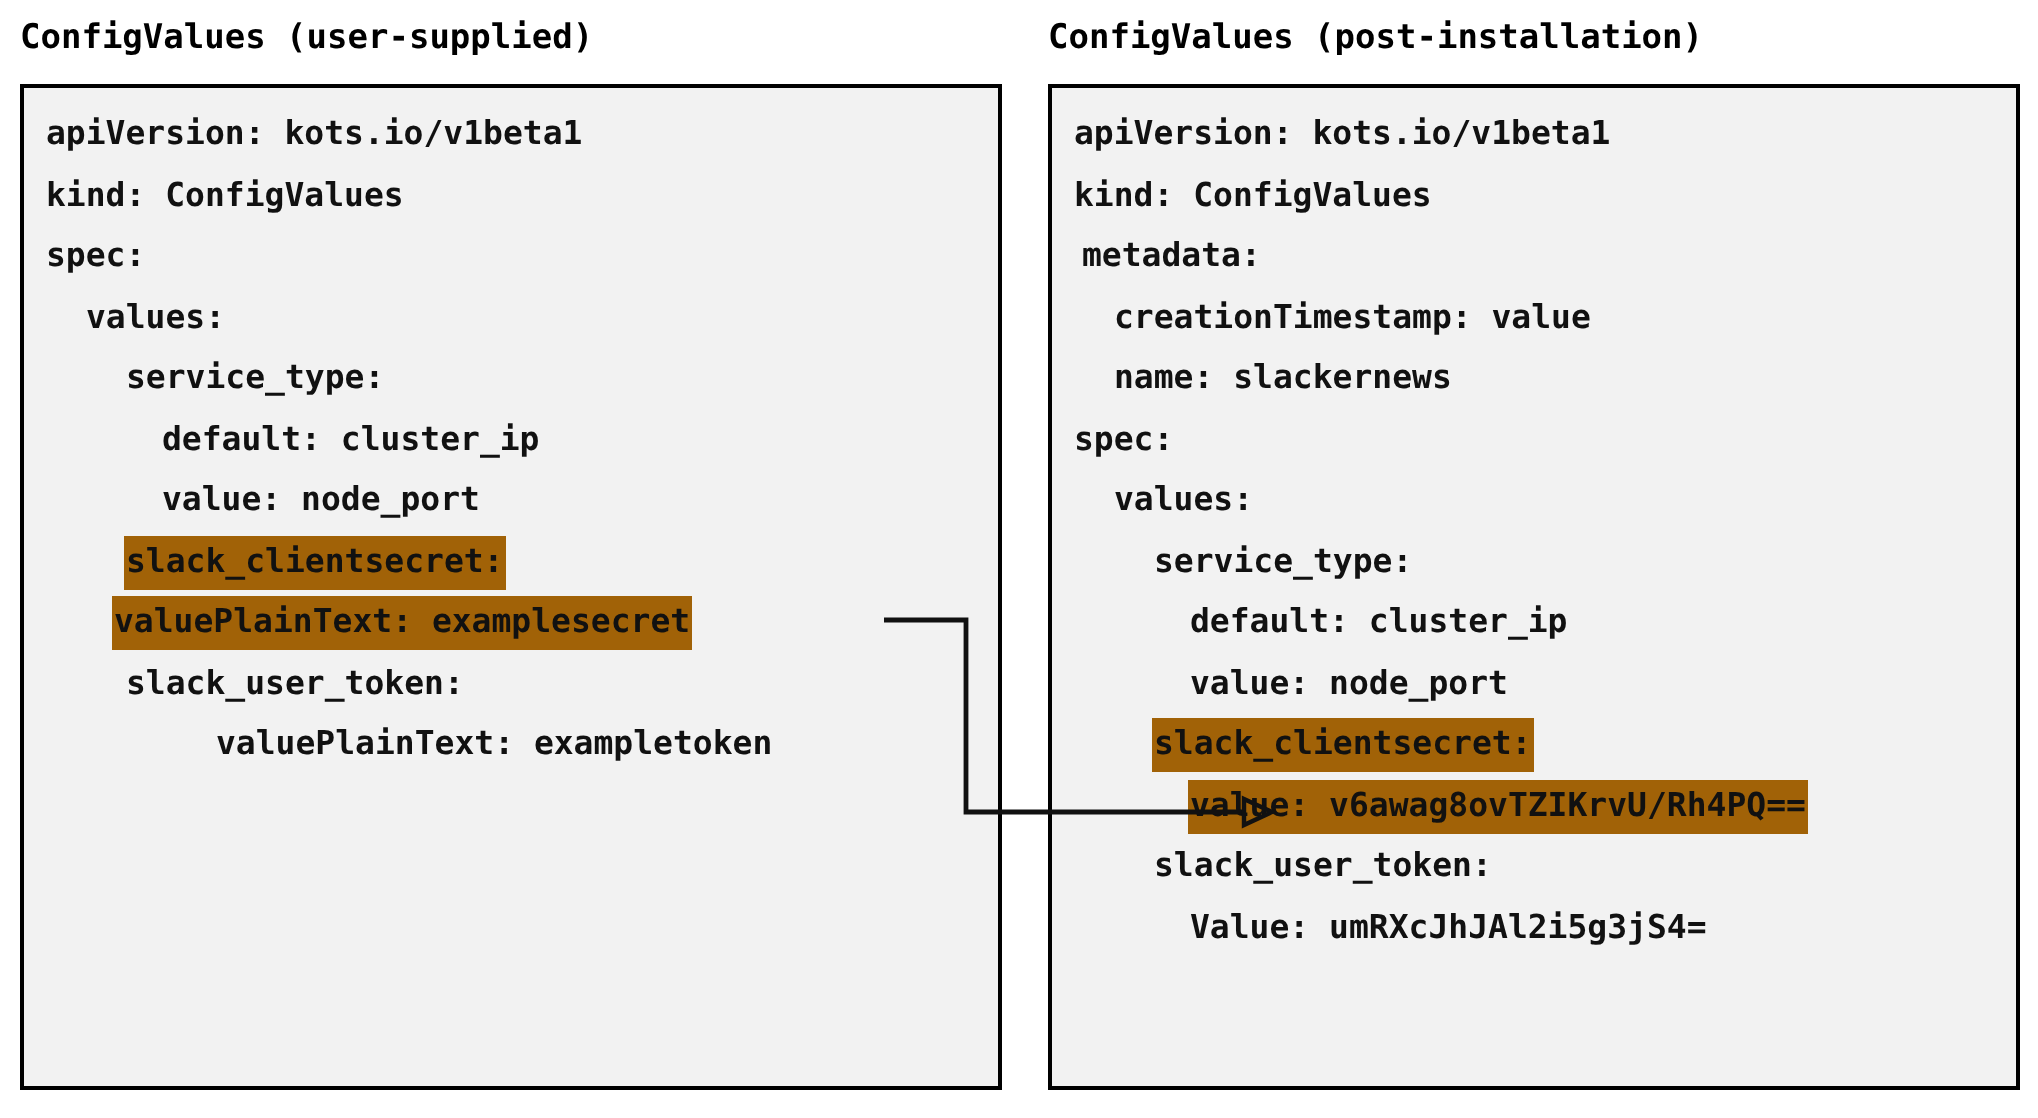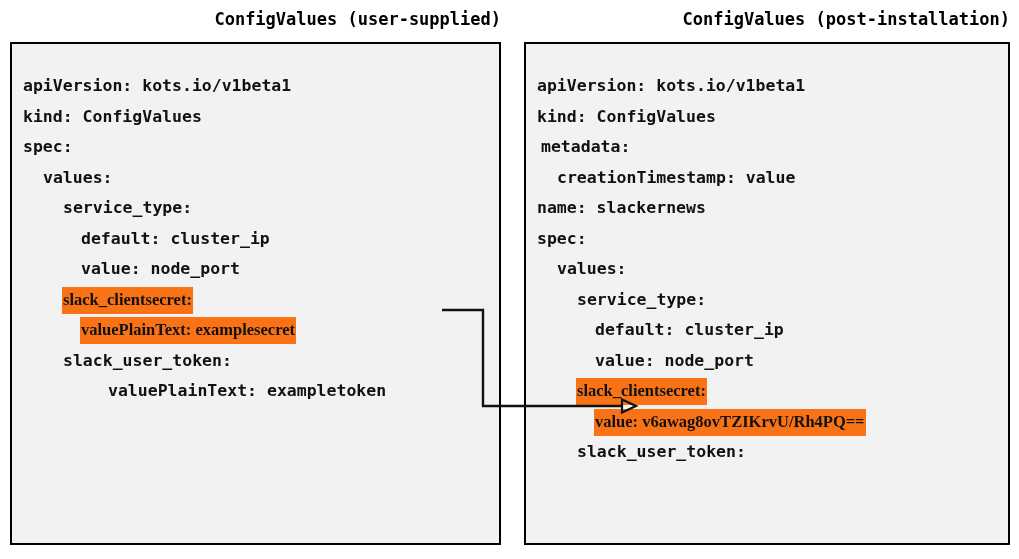--- a/index.html
+++ b/index.html
@@ -13,42 +13,42 @@
 
   
   .panel-title{
     position:absolute;
     font-family:"DejaVu Sans Mono","Liberation Mono",monospace;
     font-size:17px;
     font-weight:bold;
     color:#000000;
     letter-spacing:0px;
     white-space:nowrap;
-    text-align:right;
+    text-align:left;
     top:9px;
   }
   #title-left{left:10px;width:491px;}
   #title-right{left:524px;width:486px;}
 
   
   .panel{
     position:absolute;
     top:42px;
     height:503px;
     background:#f2f2f2;
     border:2px solid #000000;
     box-sizing:border-box;
     overflow:hidden;
   }
   #panel-left{left:10px;width:491px;}
   #panel-right{left:524px;width:486px;}
 
   .code-block{
     position:relative;
-    padding-top:27px;
+    padding-top:8px;
     height:100%;
     box-sizing:border-box;
   }
 
   .code-line{
     position:relative;
     height:30.5px;
     line-height:30.5px;
     font-family:"DejaVu Sans Mono","Liberation Mono",monospace;
     font-size:16.5px;
@@ -56,22 +56,21 @@
     color:#111111;
     white-space:pre;
     padding-left:10px;
   }
   .code-line > span.seg{
     display:inline-block;
     line-height:24px;
     padding:1px 1px 2px 1px;
   }
   .code-line.hl > span.seg{
-    background:#f97316;
-    font-family:Liberation Serif, serif;
+    background:#a16207;
   }
 
   
   #connector{
     position:absolute;
     left:0;top:0;
     width:1019px;height:559px;
     pointer-events:none;
   }
 </style>
@@ -87,41 +86,42 @@
   <div class="panel" id="panel-left">
     <div class="code-block" id="code-left">
         <div class="code-line"><span class="seg" style="margin-left: 0px;">apiVersion: kots.io/v1beta1</span></div>
         <div class="code-line"><span class="seg" style="margin-left: 0px;">kind: ConfigValues</span></div>
         <div class="code-line"><span class="seg" style="margin-left: 0px;">spec:</span></div>
         <div class="code-line"><span class="seg" style="margin-left: 20px;">values:</span></div>
         <div class="code-line"><span class="seg" style="margin-left: 40px;">service_type:</span></div>
         <div class="code-line"><span class="seg" style="margin-left: 58px;">default: cluster_ip</span></div>
         <div class="code-line"><span class="seg" style="margin-left: 58px;">value: node_port</span></div>
         <div class="code-line hl"><span class="seg" style="margin-left: 40px;">slack_clientsecret:</span></div>
-        <div class="code-line hl"><span class="seg" style="margin-left: 58px;">valuePlainText: examplesecret</span></div>
+        <div class="code-line hl"><span class="seg" style="margin-left: 34px;">valuePlainText: examplesecret</span></div>
         <div class="code-line"><span class="seg" style="margin-left: 40px;">slack_user_token:</span></div>
         <div class="code-line"><span class="seg" style="margin-left: 85px;">valuePlainText: exampletoken</span></div>
       </div>
   </div>
 
   <div class="panel" id="panel-right">
     <div class="code-block" id="code-right">
         <div class="code-line"><span class="seg" style="margin-left: 0px;">apiVersion: kots.io/v1beta1</span></div>
         <div class="code-line"><span class="seg" style="margin-left: 0px;">kind: ConfigValues</span></div>
         <div class="code-line"><span class="seg" style="margin-left: 4px;">metadata:</span></div>
         <div class="code-line"><span class="seg" style="margin-left: 20px;">creationTimestamp: value</span></div>
-        <div class="code-line"><span class="seg" style="">name: slackernews</span></div>
+        <div class="code-line"><span class="seg" style="margin-left: 20px;">name: slackernews</span></div>
         <div class="code-line"><span class="seg" style="margin-left: 0px;">spec:</span></div>
         <div class="code-line"><span class="seg" style="margin-left: 20px;">values:</span></div>
         <div class="code-line"><span class="seg" style="margin-left: 40px;">service_type:</span></div>
         <div class="code-line"><span class="seg" style="margin-left: 58px;">default: cluster_ip</span></div>
         <div class="code-line"><span class="seg" style="margin-left: 58px;">value: node_port</span></div>
         <div class="code-line hl"><span class="seg" style="margin-left: 40px;">slack_clientsecret:</span></div>
         <div class="code-line hl"><span class="seg" style="margin-left: 58px;">value: v6awag8ovTZIKrvU/Rh4PQ==</span></div>
         <div class="code-line"><span class="seg" style="margin-left: 40px;">slack_user_token:</span></div>
+        <div class="code-line"><span class="seg" style="margin-left: 58px;">Value: umRXcJhJAl2i5g3jS4=</span></div>
       </div>
   </div>
 
   <svg id="connector" viewBox="0 0 1019 559">
     <path id="connector-path" d="M 442 310 L 483 310 L 483 406 L 623 406" fill="none" stroke="#111111" stroke-width="2.4"></path>
     <path id="connector-head" d="M 622 399.5 L 636 406 L 622 412.5 Z" fill="none" stroke="#111111" stroke-width="2.2" stroke-linejoin="miter"></path>
   </svg>
 
 </div>
 

